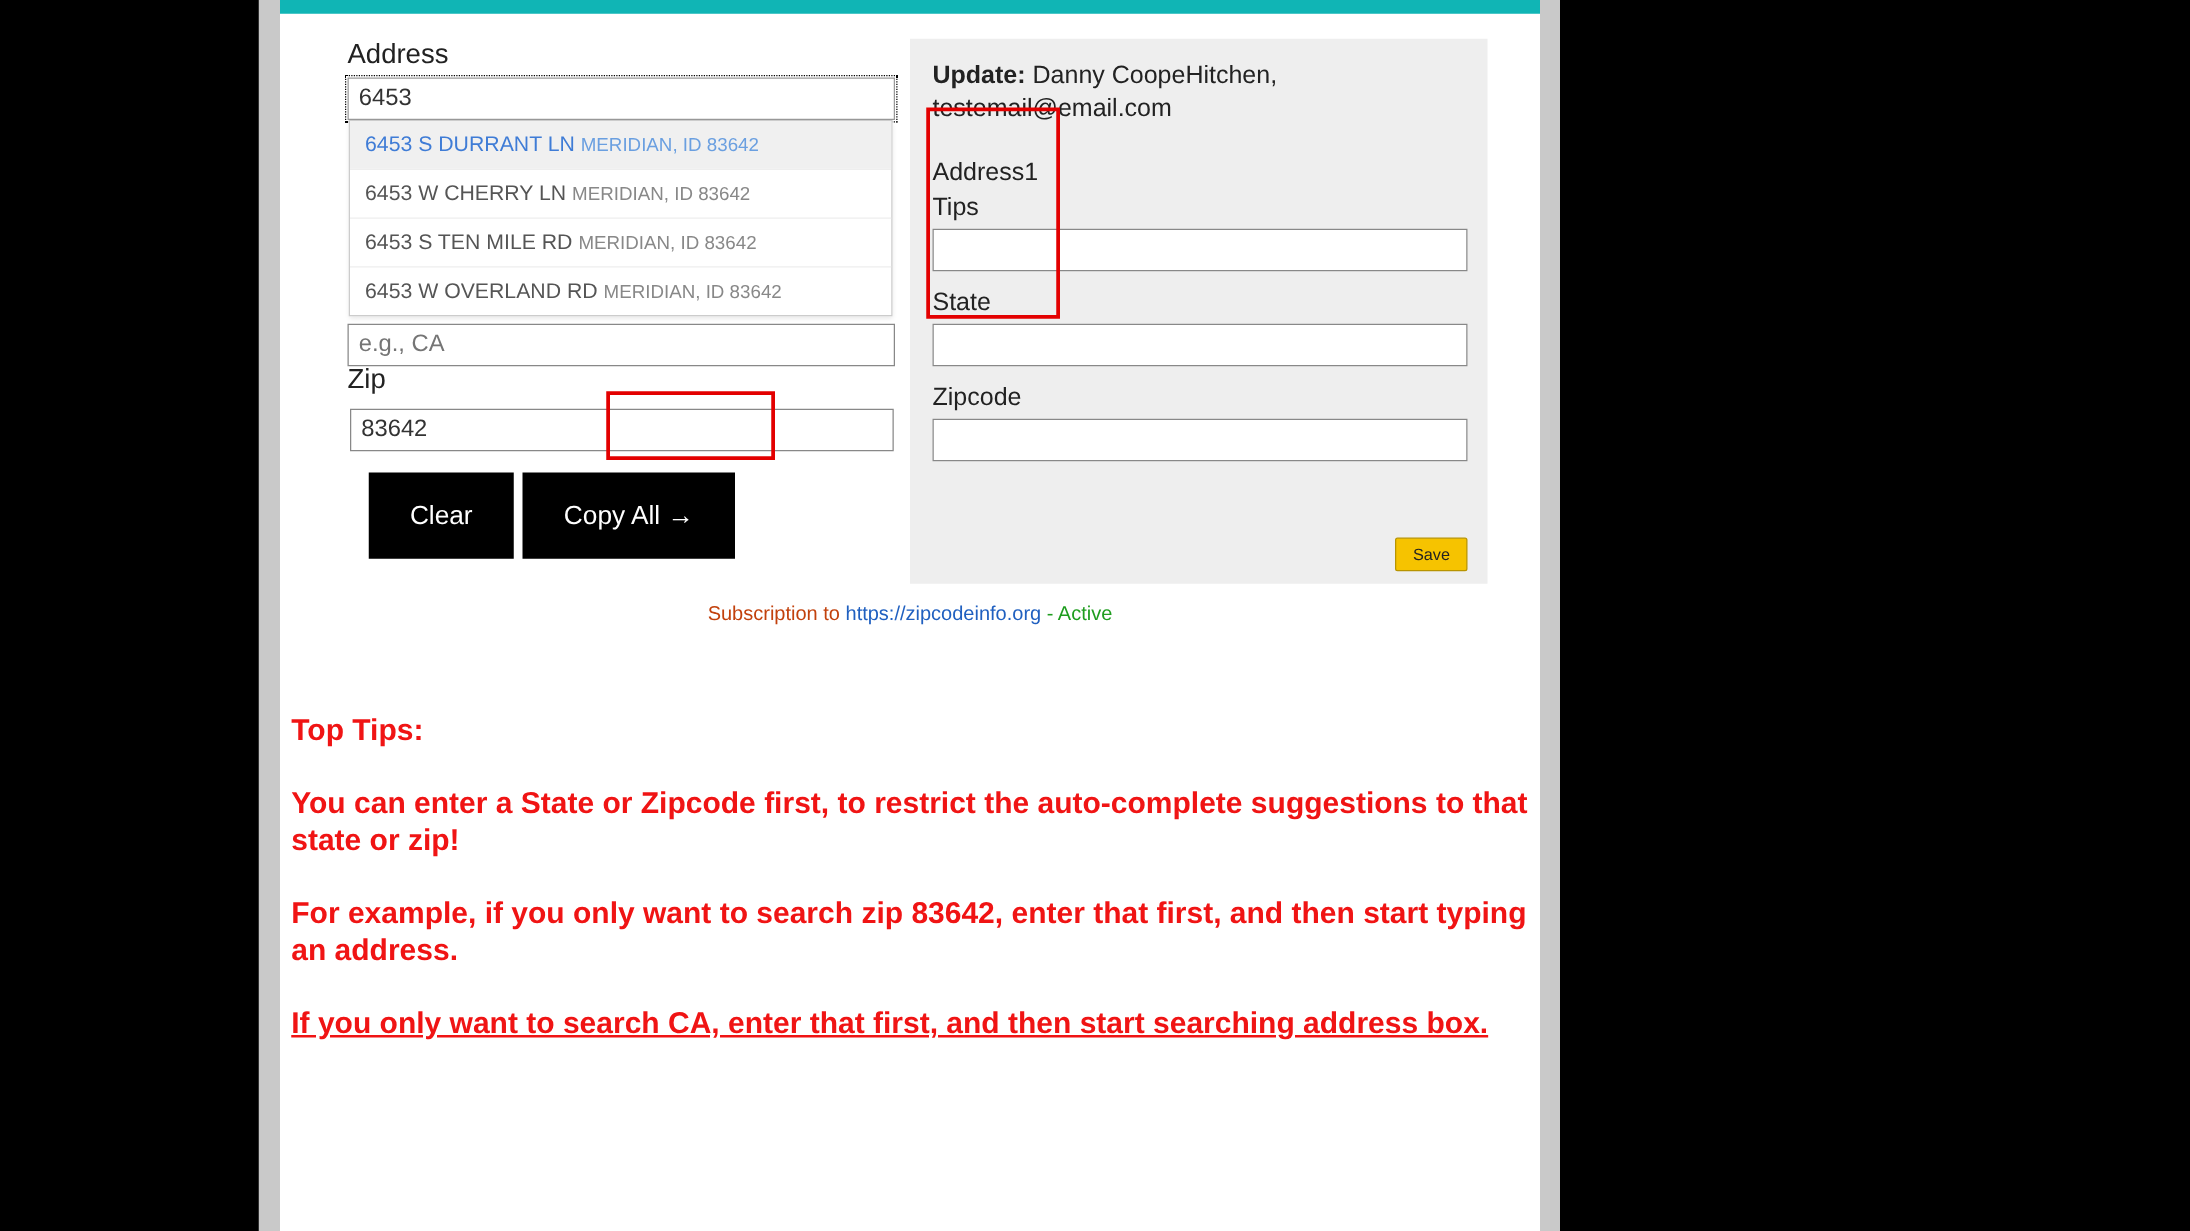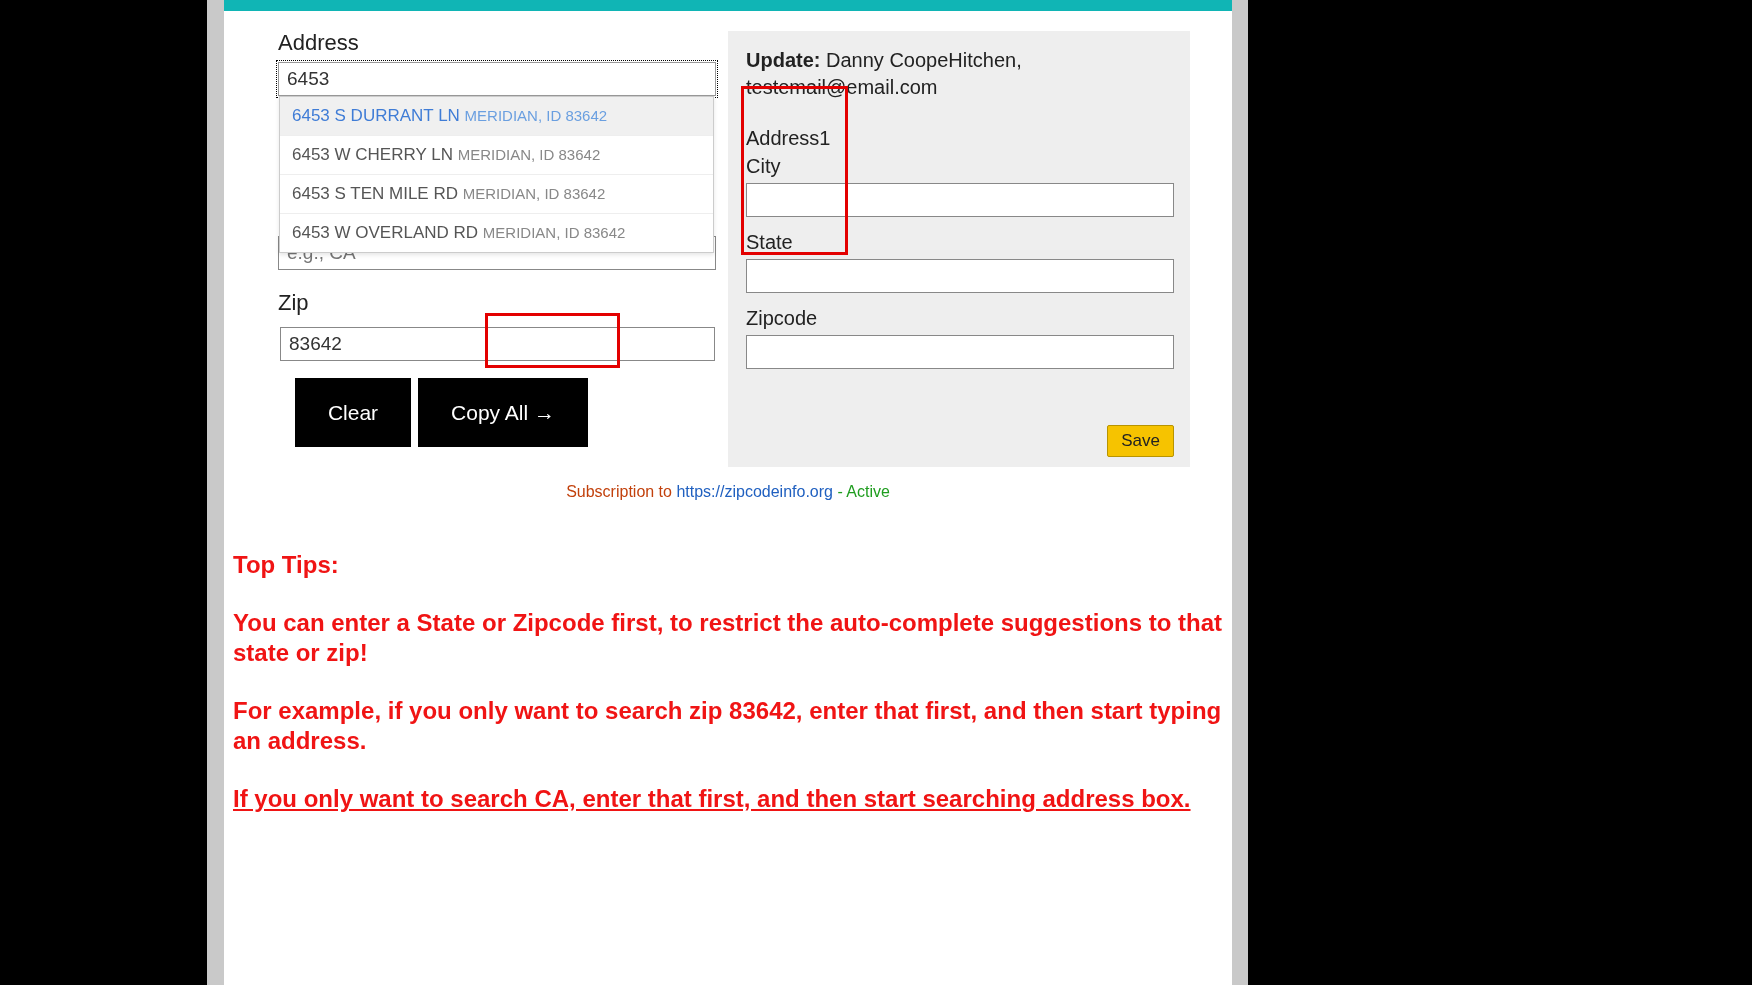--- a/index.html
+++ b/index.html
@@ -77,21 +77,21 @@
     color: #3f7cd6;
   }
   .dd-item .loc {
     font-size: 15px;
     color: #888;
   }
   .dd-item.hl .loc { color: #6a9fe0; }
   .state-input {
     position: absolute;
     left: 54px;
-    top: 236px;
+    top: 259px;
     width: 438px;
     height: 34px;
     border: 1px solid #888;
     padding: 0 8px;
     font-size: 19px;
     color: #888;
     z-index: 5;
   }
   .zip-label {
     position: absolute;
@@ -163,21 +163,21 @@
     background: #fff;
     margin-bottom: 14px;
   }
   .save-btn {
     position: absolute;
     right: 16px;
     bottom: 10px;
     background: #f6c300;
     border: 1px solid #b89400;
     color: #222;
-    font-size: 17px;
+    font-size: 13px;
     padding: 5px 13px;
     cursor: pointer;
     border-radius: 2px;
   }
   .sub-line {
     position: absolute;
     left: 0; right: 0;
     top: 483px;
     text-align: center;
     font-size: 16px;
@@ -188,21 +188,21 @@
   .tips {
     position: absolute;
     left: 9px;
     right: 9px;
     top: 550px;
     color: #f01414;
     font-size: 24px;
     font-weight: 700;
     line-height: 1.25;
   }
-  .tips p { margin-bottom: 28px; }
+  .tips p { margin-bottom: 28px; margin-top: 20px; }
   .red-box1 {
     position: absolute;
     left: 517px; top: 86px;
     width: 107px; height: 169px;
     border: 3px solid #e30000;
     z-index: 20; pointer-events:none;
   }
   .red-box2 {
     position: absolute;
     left: 261px; top: 313px;
@@ -243,21 +243,21 @@
 
   <div class="right-panel">
     <div class="update-line">
       <b>Update:</b>
       <span>Danny CoopeHitchen,</span><br>
       <span>testemail@email.com</span>
     </div>
 
     <div class="rp-label">Address1</div>
 
-    <div class="rp-label">City</div>
+    <div class="rp-label">Tips</div>
     <input class="rp-input" type="text" value="" style="">
 
     <div class="rp-label">State</div>
     <input class="rp-input" type="text" value="" style="">
 
     <div class="rp-label">Zipcode</div>
     <input class="rp-input" type="text" value="" style="">
 
     <button class="save-btn">Save</button>
   </div>

